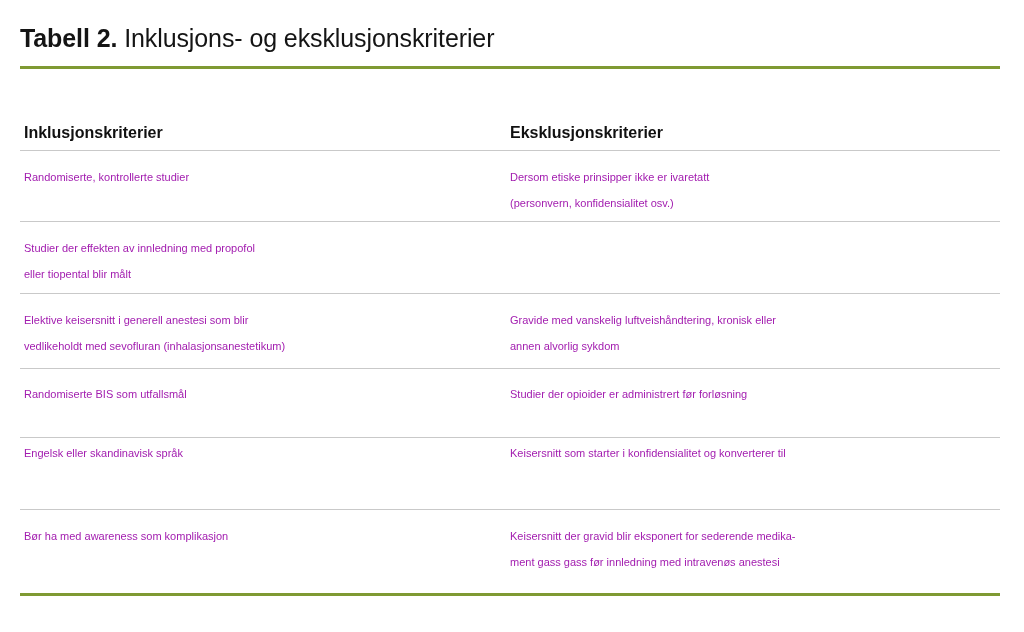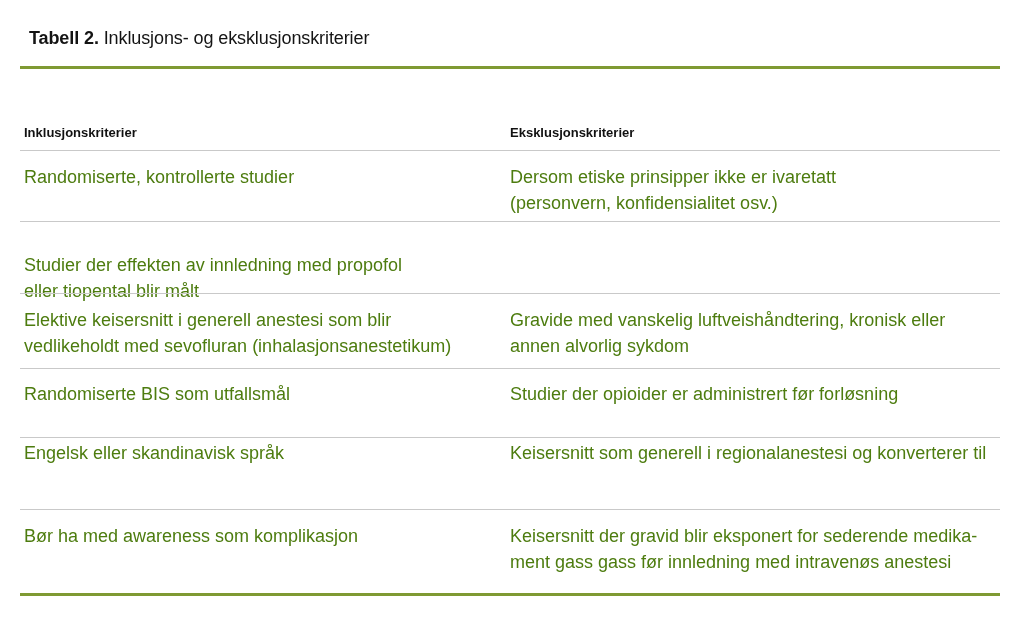--- a/index.html
+++ b/index.html
@@ -21,26 +21,25 @@
     height: 632px;
     box-sizing: border-box;
     overflow: hidden;
   }
 
   
   .table-title {
     position: absolute;
     left: 20px;
     top: 22px;
-    font-size: 18px;
+    font-size: 25px;
     line-height: 32px;
     letter-spacing: -0.1px;
     white-space: nowrap;
     color: #141414;
-    margin-left: 9px;
   }
   .table-title .label {
     font-weight: 700;
   }
   .table-title .caption {
     font-weight: 400;
   }
 
   
   .rule-green {
@@ -70,35 +69,35 @@
   }
   .row {
     position: absolute;
     left: 0;
     width: 1024px;
     box-sizing: border-box;
   }
   .cell {
     position: absolute;
     top: 0;
-    font-size: 18px;
+    font-size: 11px;
     line-height: 26px;
-    color: #4d7c0f;
+    color: #a21caf;
   }
   .cell.col1 {
     left: 24px;
     width: 470px;
   }
   .cell.col2 {
     left: 510px;
     width: 480px;
   }
   .header-row .cell {
     font-weight: 700;
-    font-size: 13px;
+    font-size: 16px;
     color: #111111;
   }
   .cell .line {
     display: block;
     white-space: nowrap;
   }
 </style>
 </head>
 <body>
 
@@ -127,21 +126,21 @@
       <div class="cell col1">
         <span class="line">Randomiserte, kontrollerte studier</span>
       </div>
       <div class="cell col2">
         <span class="line">Dersom etiske prinsipper ikke er ivaretatt</span>
         <span class="line">(personvern, konfidensialitet osv.)</span>
       </div>
     </div>
     <div class="rule-gray" style="top:221px;"></div>
 
-    <div class="row" style="top:252px;height:52px;padding-left:39px;">
+    <div class="row" style="top:235px;height:52px;padding-left:39px;">
       <div class="cell col1">
         <span class="line">Studier der effekten av innledning med propofol</span>
         <span class="line">eller tiopental blir målt</span>
       </div>
     </div>
     <div class="rule-gray" style="top:293px;"></div>
 
     <div class="row" style="top:307px;height:52px;">
       <div class="cell col2">
         <span class="line">Gravide med vanskelig luftveishåndtering, kronisk eller</span>
@@ -162,21 +161,21 @@
         <span class="line">Studier der opioider er administrert før forløsning</span>
       </div>
     </div>
     <div class="rule-gray" style="top:437px;"></div>
 
     <div class="row" style="top:440px;height:52px;">
       <div class="cell col1">
         <span class="line">Engelsk eller skandinavisk språk</span>
       </div>
       <div class="cell col2">
-        <span class="line">Keisersnitt som generell i regionalanestesi og konverterer til</span>
+        <span class="line">Keisersnitt som starter i konfidensialitet og konverterer til</span>
       </div>
     </div>
     <div class="rule-gray" style="top:509px;"></div>
 
     <div class="row" style="top:523px;height:52px;">
       <div class="cell col1">
         <span class="line">Bør ha med awareness som komplikasjon</span>
       </div>
       <div class="cell col2">
         <span class="line">Keisersnitt der gravid blir eksponert for sederende medika-</span>

